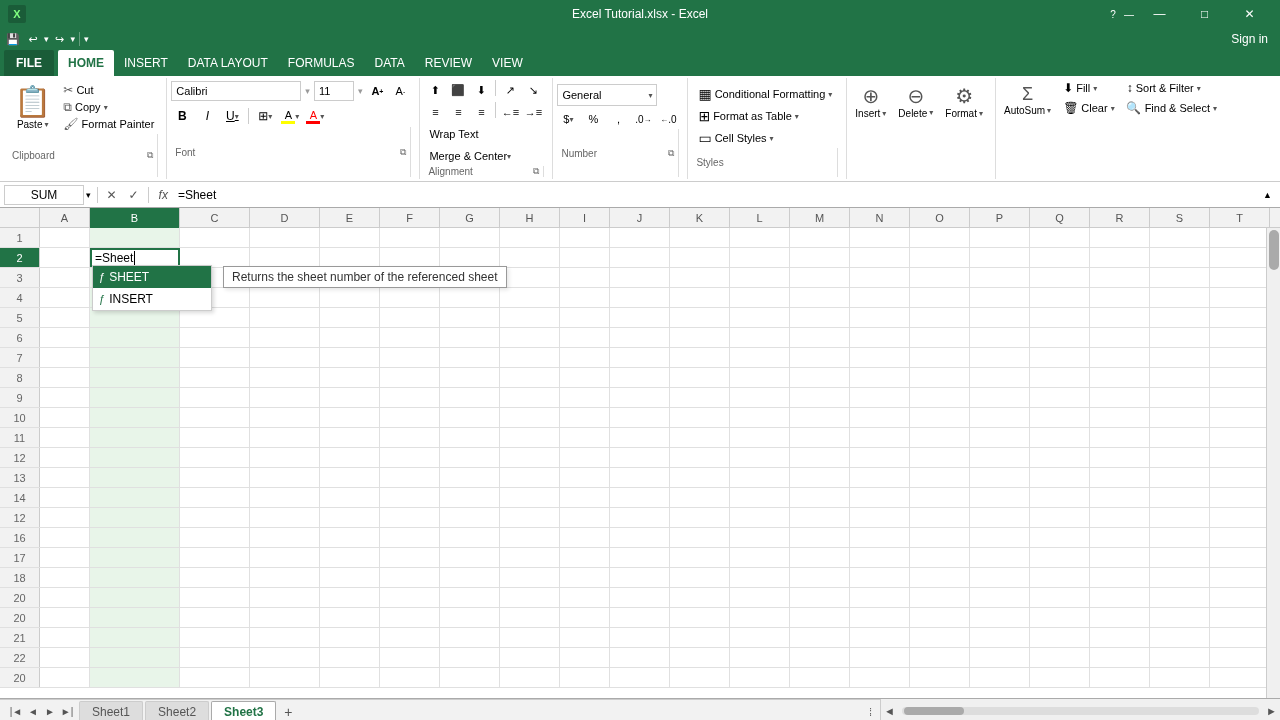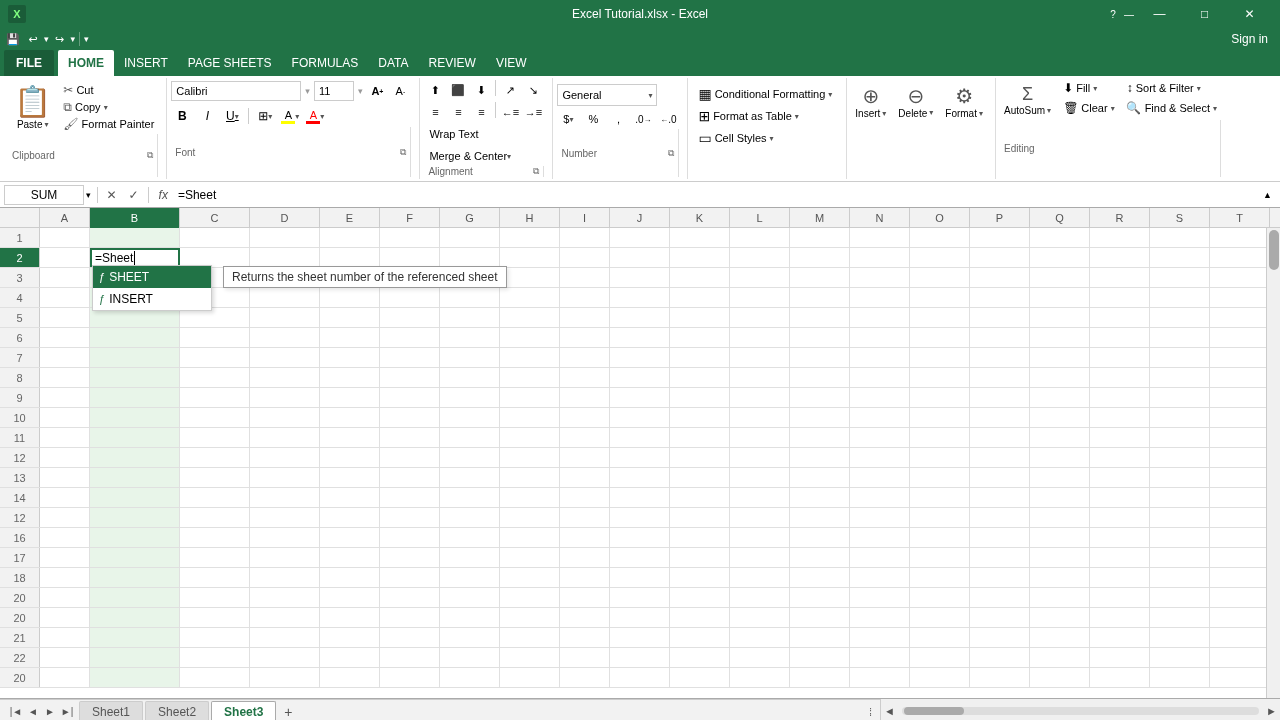--- a/index.html
+++ b/index.html
@@ -378,21 +378,21 @@
   <div class="qa-separator"></div>
   <div class="qa-dropdown">▾</div>
   <div style="flex:1"></div>
   <div class="sign-in">Sign in</div>
 </div>
 
 <div class="ribbon-tabs">
   <div class="ribbon-tab file">FILE</div>
   <div class="ribbon-tab active">HOME</div>
   <div class="ribbon-tab">INSERT</div>
-  <div class="ribbon-tab">PAGE SHEETS</div>
+  <div class="ribbon-tab">DATA LAYOUT</div>
   <div class="ribbon-tab">FORMULAS</div>
   <div class="ribbon-tab">DATA</div>
   <div class="ribbon-tab">REVIEW</div>
   <div class="ribbon-tab">VIEW</div>
 </div>
 
 <div class="ribbon">
 
   <div class="ribbon-group">
     <div class="ribbon-group-content">
@@ -532,20 +532,23 @@
         <span style="font-size:14px;">⊞</span>
         <span>Format as Table</span>
         <span class="dropdown-arrow">▾</span>
       </div>
       <div class="style-btn">
         <span style="font-size:14px;">▭</span>
         <span>Cell Styles</span>
         <span class="dropdown-arrow">▾</span>
       </div>
     </div>
+    <div class="ribbon-group-foot" style="width:100%;">
+      <span>Styles</span>
+    </div>
   </div>
 
   <div class="ribbon-group">
     <div class="cells-col">
       <div class="cell-btn">
         <div style="font-size:20px;color:#555;">⊕</div>
         <div style="font-size:10px;display:flex;gap:2px;align-items:center;">
           <span>Insert</span>
           <span class="dropdown-arrow">▾</span>
         </div>
@@ -593,23 +596,20 @@
           <span style="font-size:12px;">↕</span>
           <span>Sort &amp; Filter</span>
           <span class="dropdown-arrow">▾</span>
         </div>
         <div class="small-btn">
           <span style="font-size:12px;">🔍</span>
           <span>Find &amp; Select</span>
           <span class="dropdown-arrow">▾</span>
         </div>
       </div>
-    </div>
-    <div class="ribbon-group-foot" style="width:100%;">
-      <span>Editing</span>
     </div>
   </div>
 
 </div>
 
 <div class="formula-bar">
   <input class="name-box" type="text" value="SUM" style="">
   <span class="name-box-dropdown">▾</span>
   <div class="formula-divider"></div>
   <div class="formula-btns">

